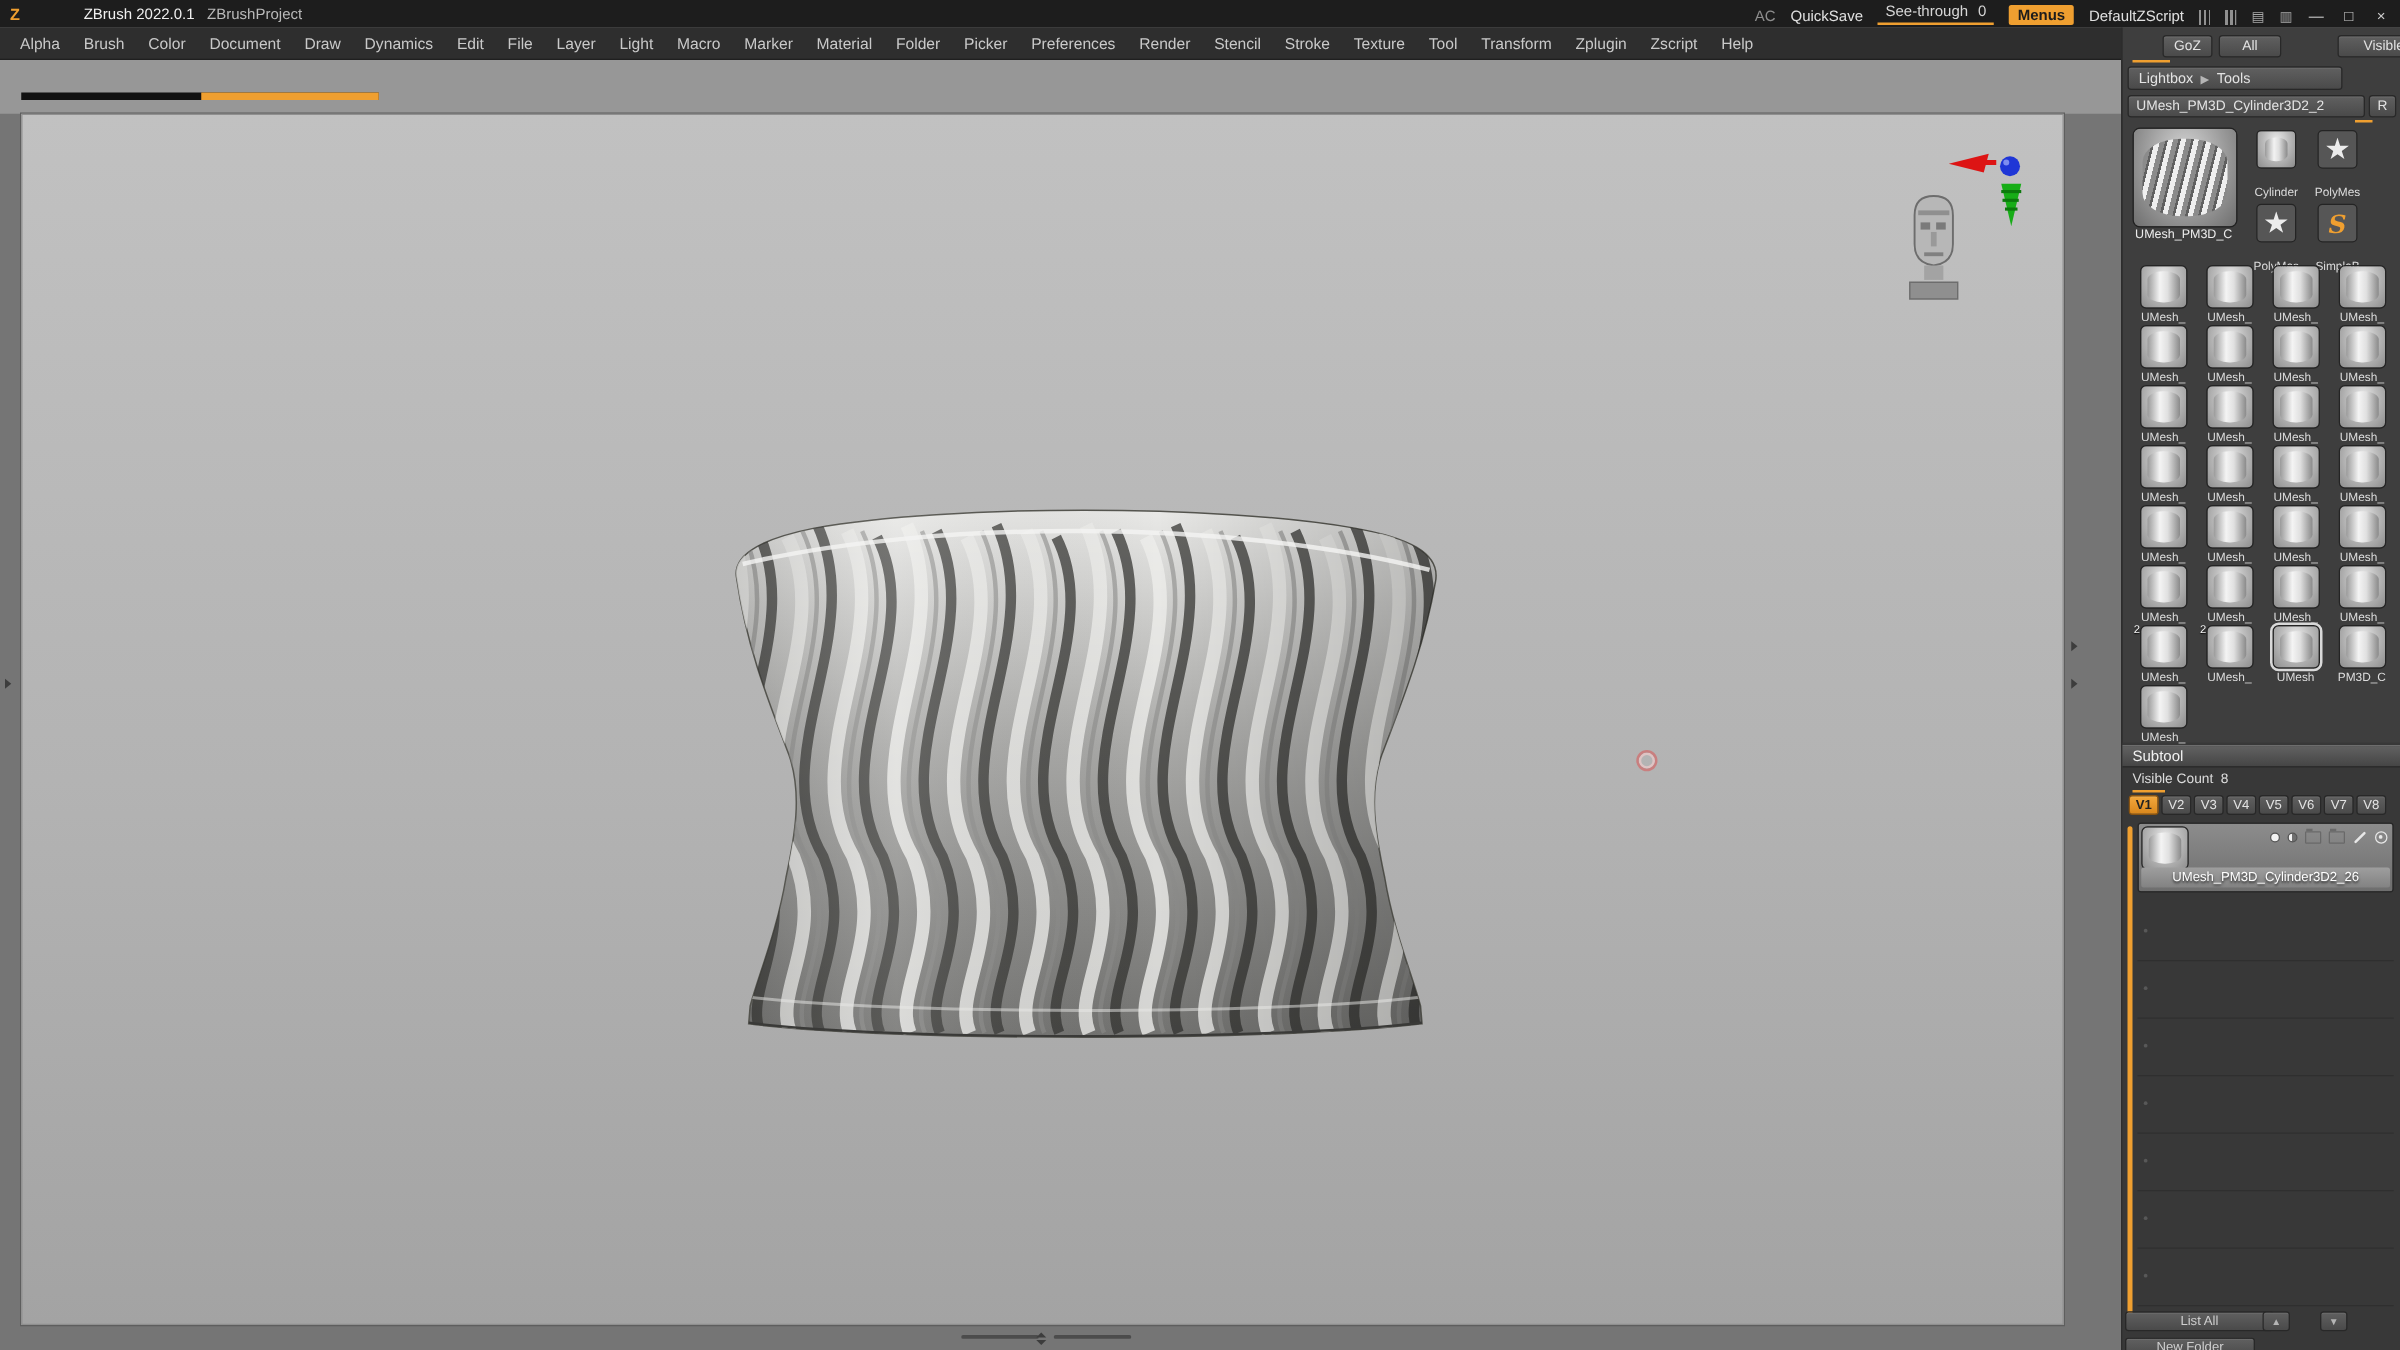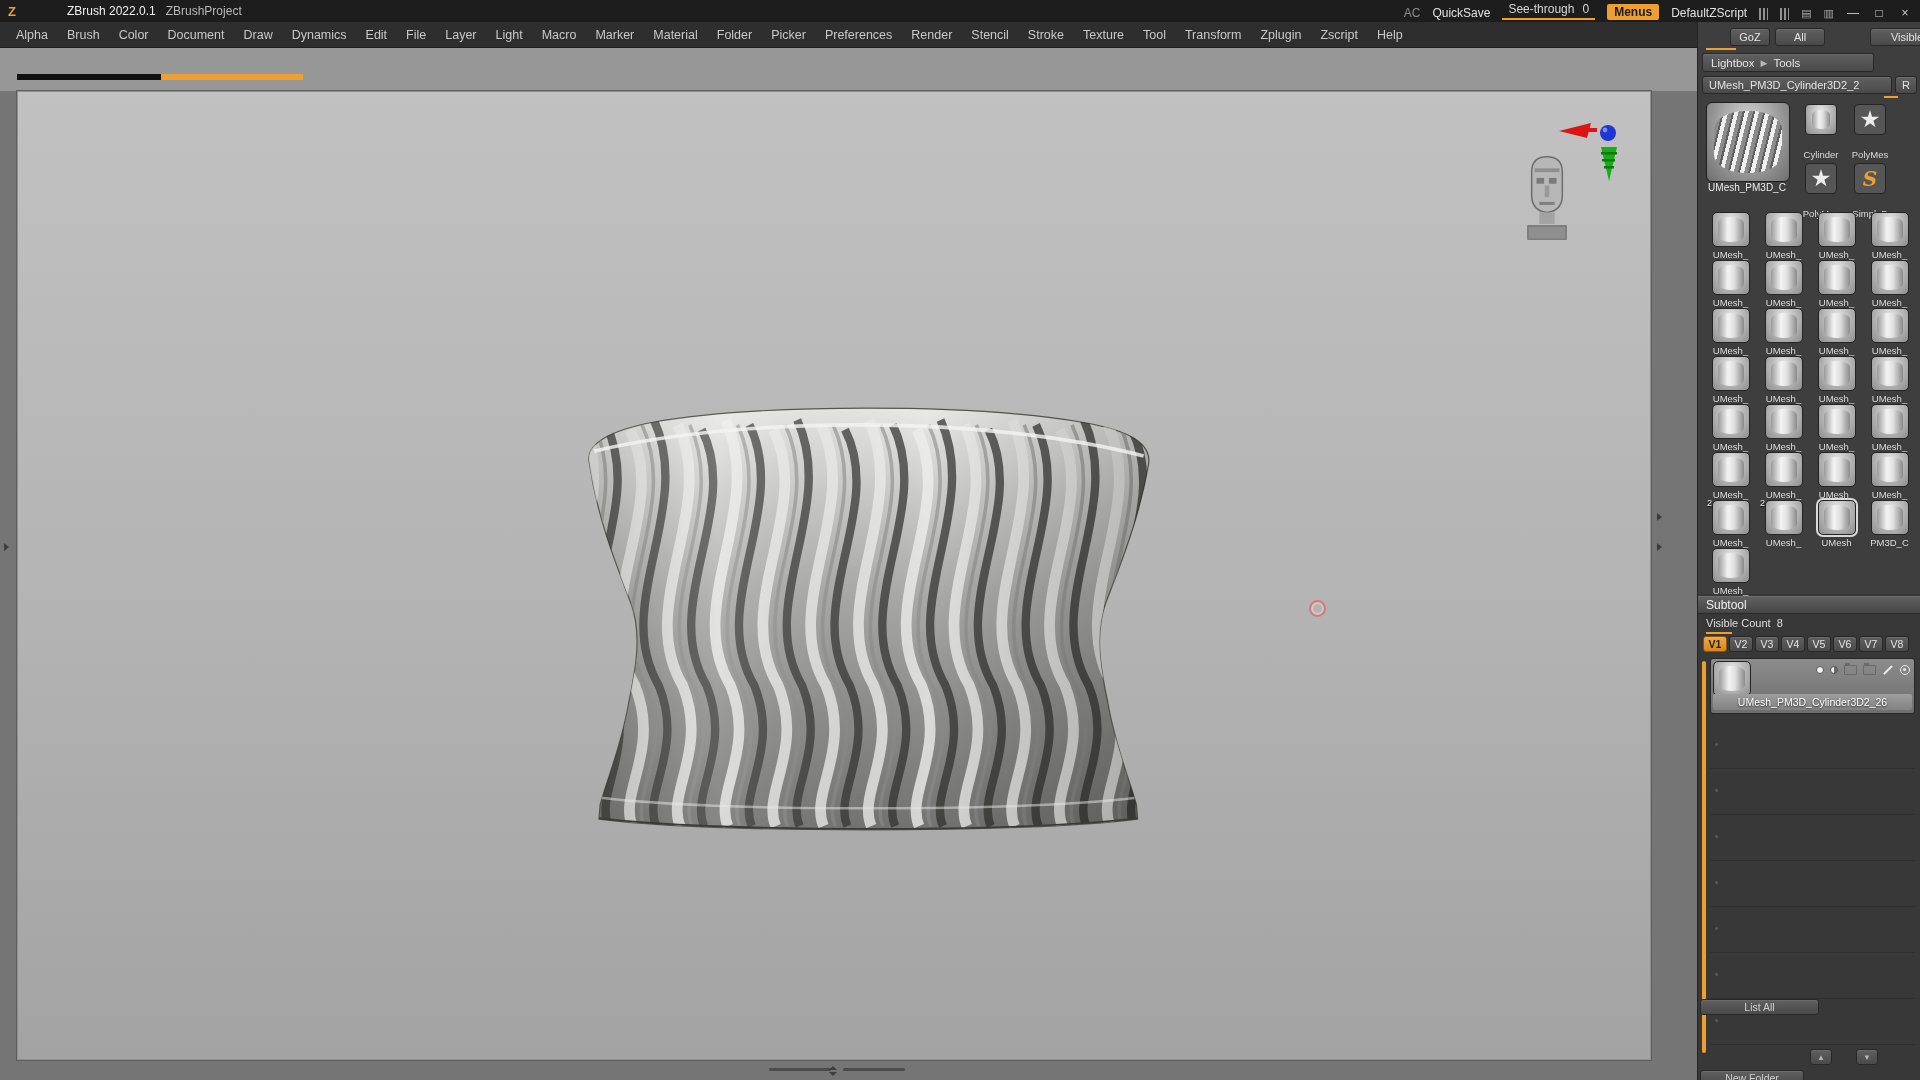--- a/index.html
+++ b/index.html
@@ -116,21 +116,21 @@
   .i-folder{width:11px;height:8px;border:1px solid #5d5d5d;border-radius:1px;position:relative;opacity:.7;}
   .i-folder::before{content:"";position:absolute;left:0;top:-3px;width:5px;height:2px;background:#5d5d5d;}
   .i-brush{width:12px;height:2px;background:#e8e8e8;transform:rotate(-45deg);border-radius:1px;}
   .i-eye{width:10px;height:10px;border:1.5px solid #e8e8e8;border-radius:50%;position:relative;box-sizing:border-box;}
   .i-eye::before{content:"";position:absolute;left:2px;top:2px;width:3px;height:3px;border-radius:50%;background:#e8e8e8;}
   .st-name{position:absolute;left:2px;bottom:3px;right:2px;height:16px;border-radius:2px;
            background:linear-gradient(#9e9e9e,#828282);display:flex;align-items:center;justify-content:center;
            font-size:10.5px;color:#fff;text-shadow:0 1px 2px rgba(0,0,0,.75);white-space:nowrap;overflow:hidden;}
   .st-empty{position:absolute;left:12px;width:205px;height:46px;border-bottom:1px solid rgba(0,0,0,.16);}
   .st-empty::before{content:"";position:absolute;left:5px;top:21px;width:3px;height:3px;border-radius:50%;background:#585858;}
-  .list-all{position:absolute;left:2px;top:977px;width:119px;height:16px;font-size:10.5px;color:#cfcfcf;}
+  .list-all{position:absolute;left:2px;top:1027px;width:119px;height:16px;font-size:10.5px;color:#cfcfcf;}
   .arrow-btn{position:absolute;top:1027px;width:22px;height:16px;font-size:8px;color:#b5b5b5;}
   .clipped-row{position:absolute;left:2px;top:1048px;width:216px;height:10px;overflow:hidden;}
 </style>
 </head>
 <body>
 
 <div class="screen">
 
   <div class="titlebar">
     <span class="zlogo">Z</span>

